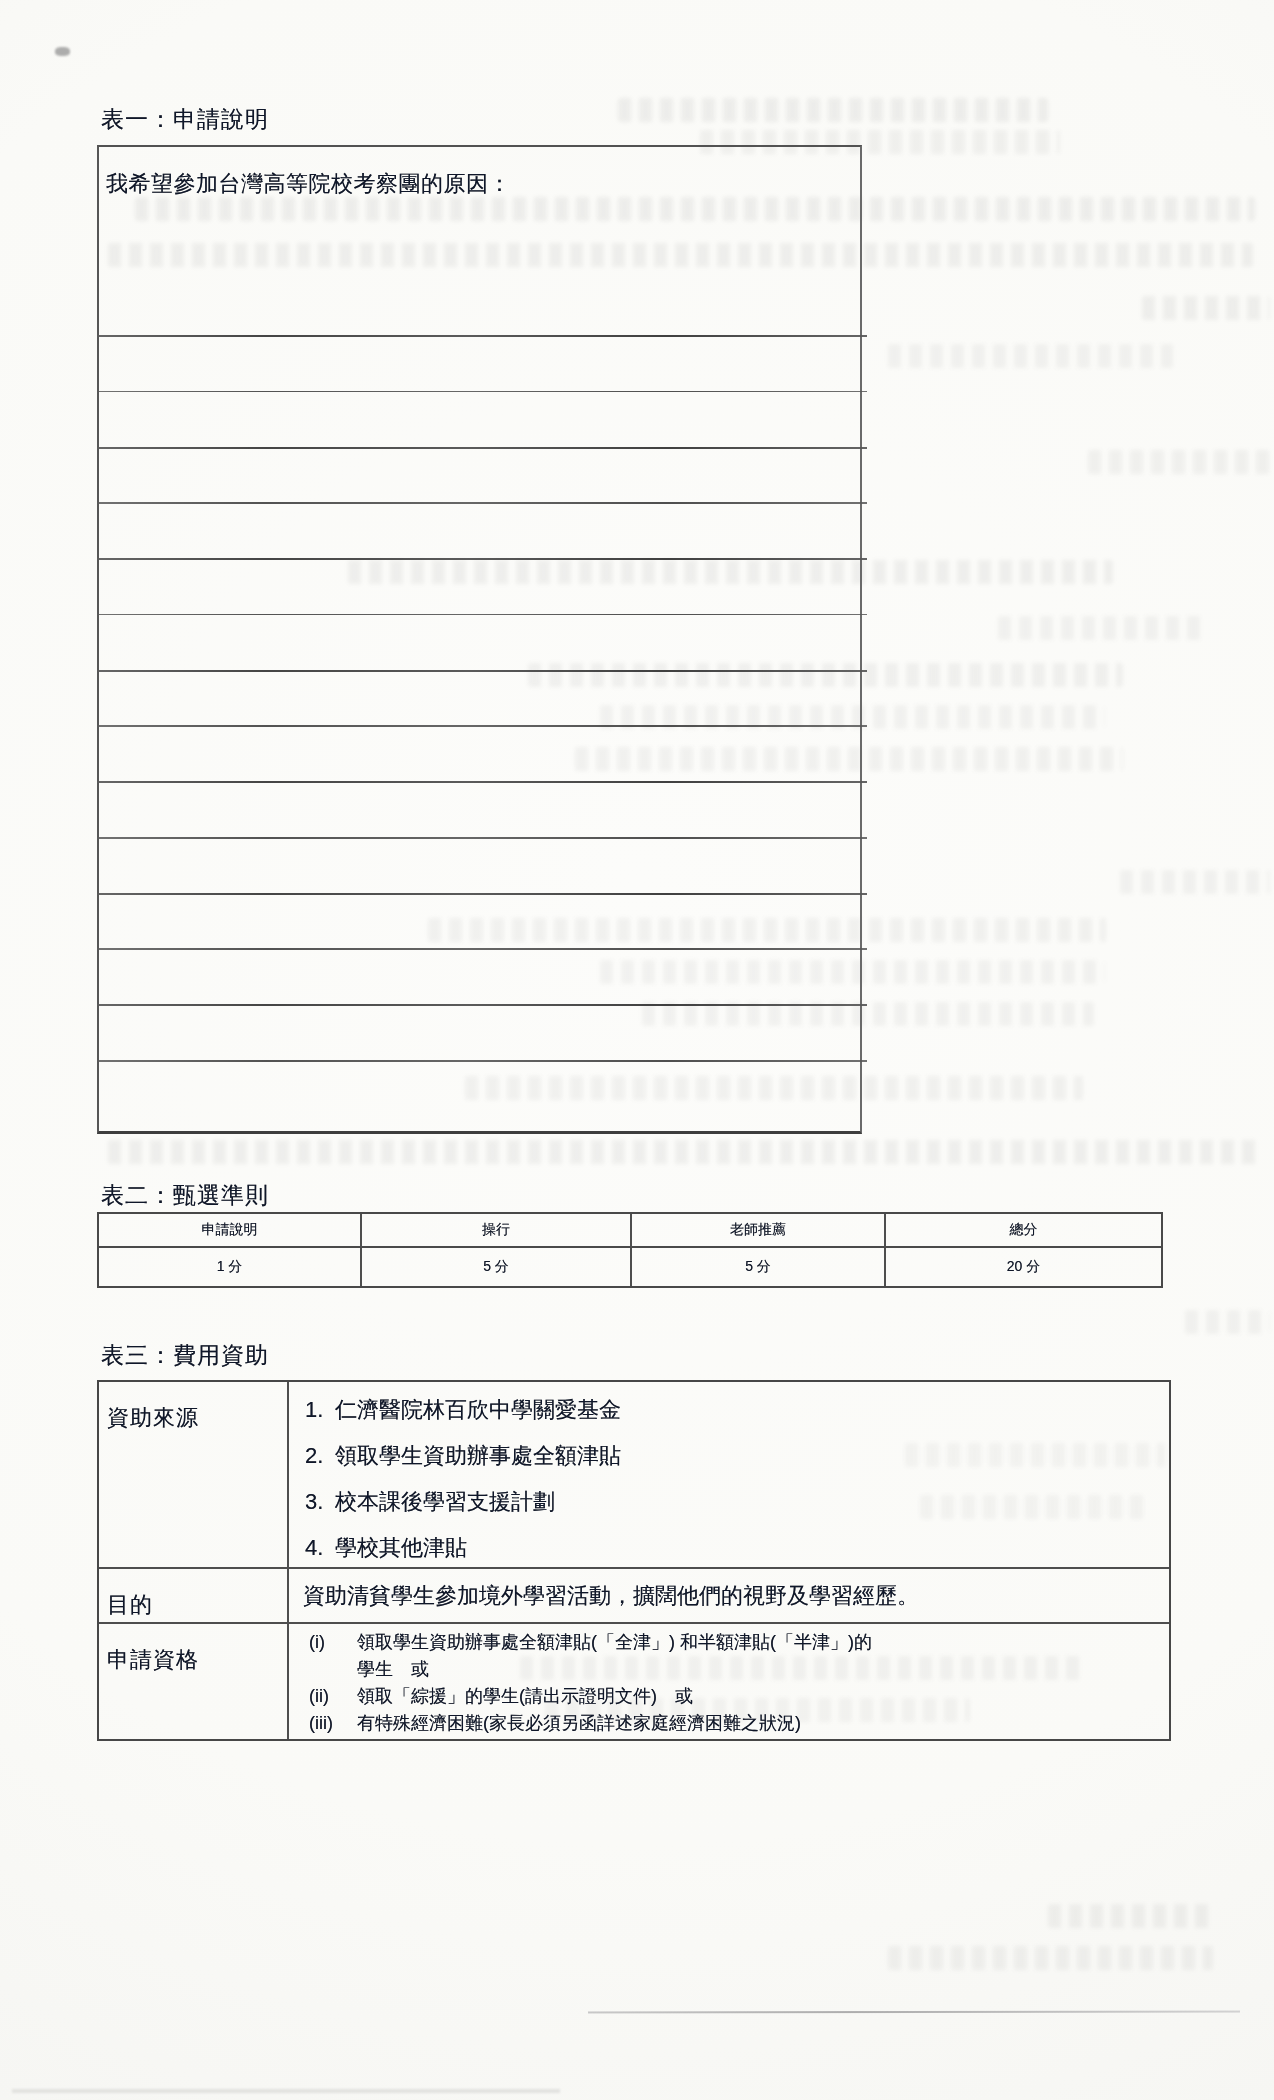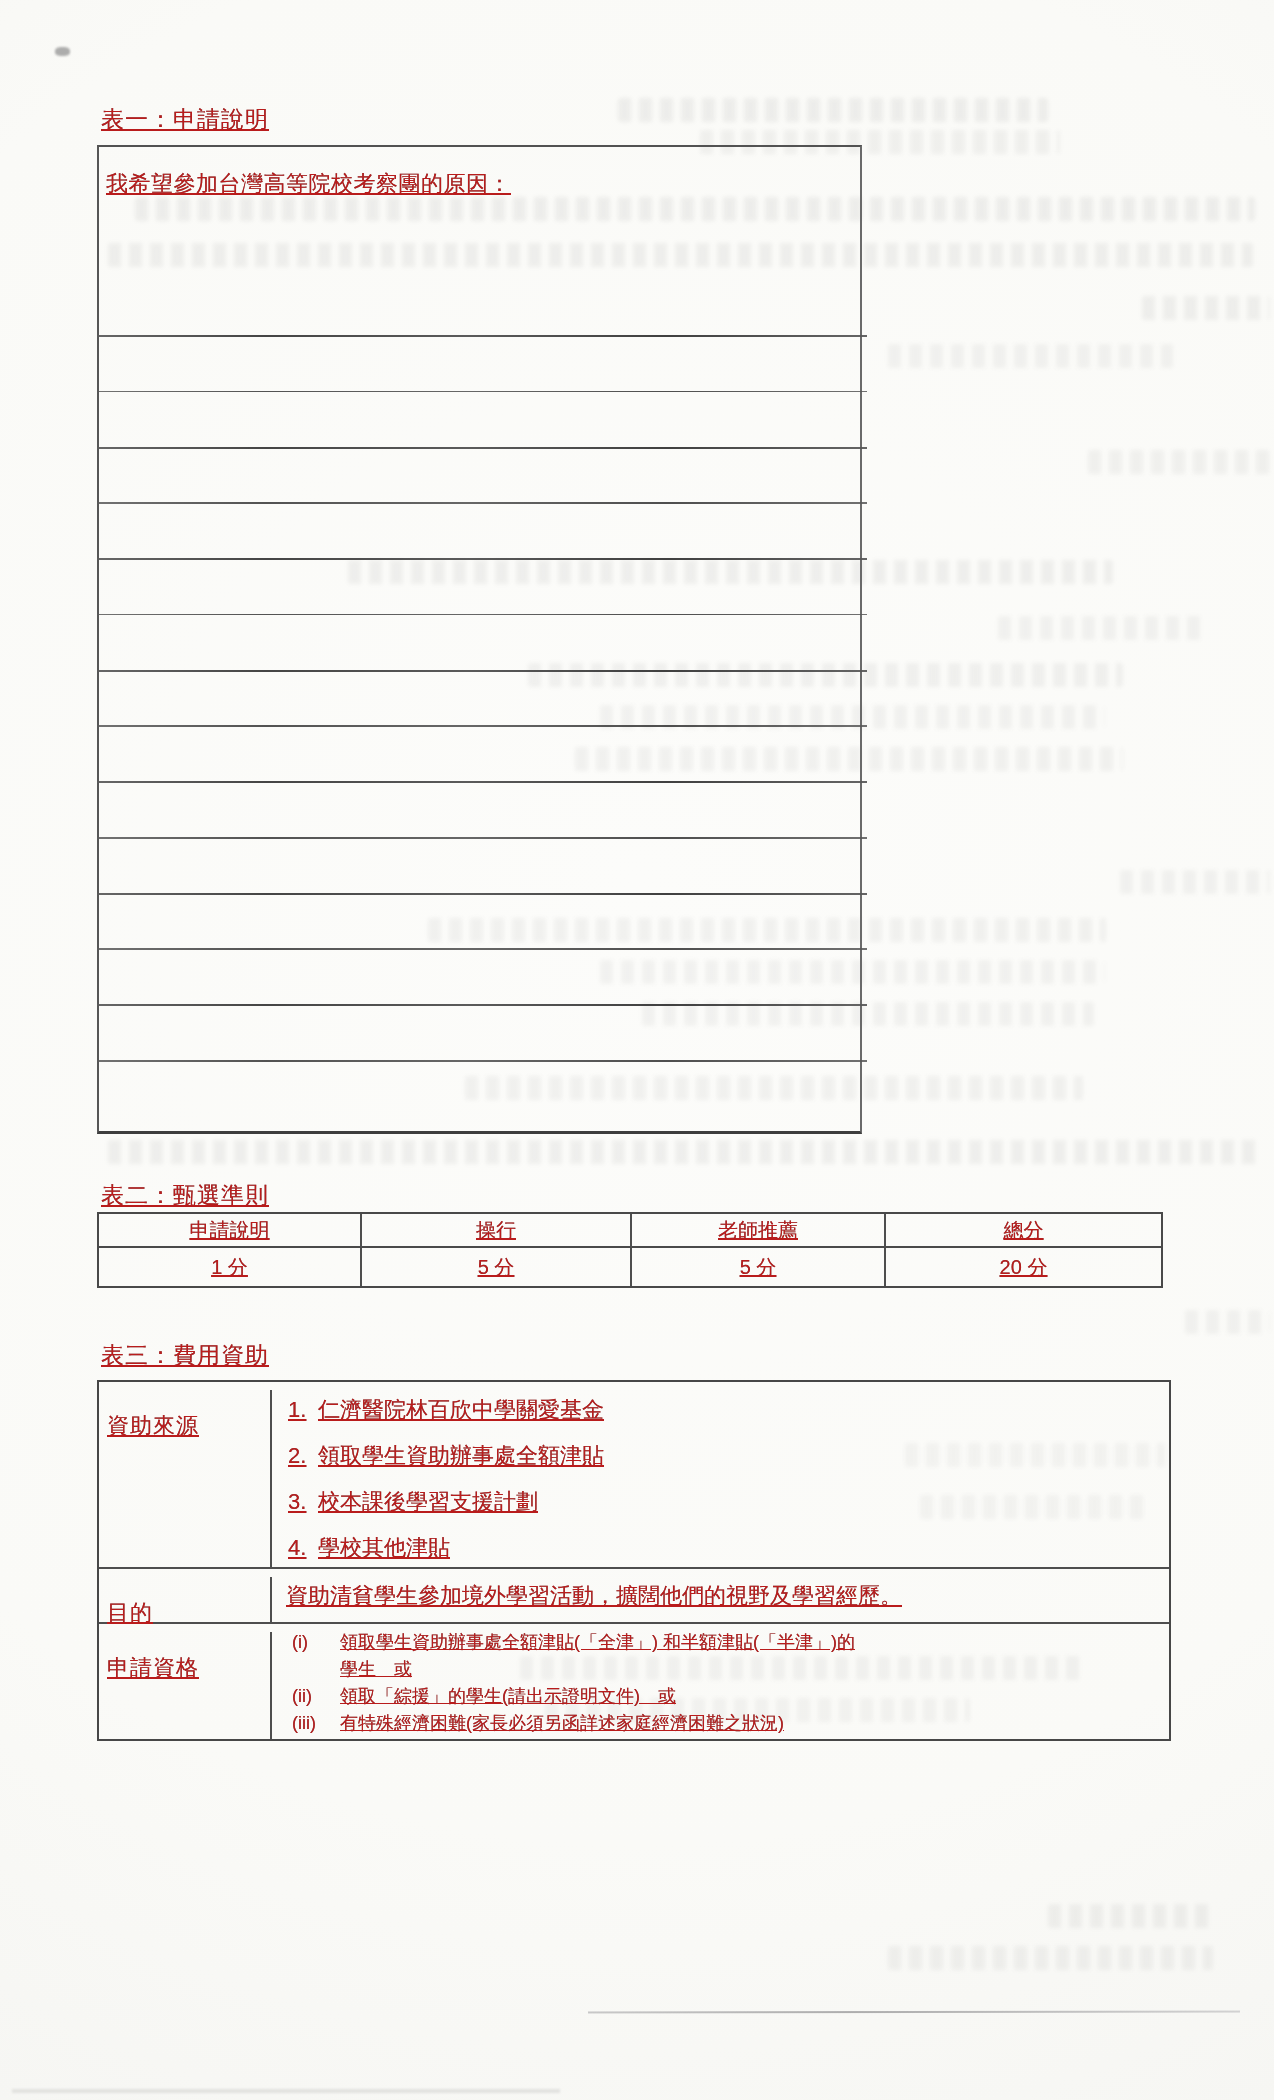--- a/index.html
+++ b/index.html
@@ -3,21 +3,21 @@
 <meta charset="utf-8">
 <style>
   html,body{margin:0;padding:0;}
   body{
     width:1274px;height:2100px;position:relative;overflow:hidden;
     background:radial-gradient(circle at 50% 42%, #fcfcfa 0%, #fafaf7 70%, #f6f6f3 100%);
     font-family:"Liberation Sans","DejaVu Sans",sans-serif;
     color:#3f3f3f;
   }
   .abs{position:absolute;}
-  .ink{color:#b91c1c;text-shadow:0 0 0.6px rgba(70,70,70,.75);text-decoration:underline;}
+  .ink{color:#0f172a;text-shadow:0 0 0.6px rgba(70,70,70,.75);}
   .sec-title{font-size:23px;letter-spacing:1px;}
 
   
   .box1{
     left:97px;top:145px;width:761px;height:984px;
     border-top:2px solid #525252;border-left:2px solid #565656;
     border-right:2px solid #6a6a6a;border-bottom:3px solid #3e3e3e;
   }
   .box1-prompt{left:7px;top:22px;font-size:22px;letter-spacing:0.5px;}
   .rule{
@@ -25,33 +25,33 @@
     background:linear-gradient(90deg,#5a5a5a,#353535 22%,#4d4d4d 48%,#303030 74%,#585858);
     opacity:.92;
   }
   .rule:nth-child(even){height:1.6px;opacity:.85;}
 
   
   .table2{left:97px;top:1212px;width:1062px;border:2px solid #494949;}
   .t2-row{display:flex;}
   .t2-cell{
     box-sizing:content-box;display:flex;align-items:center;justify-content:center;
-    font-size:20px;border-right:2px solid #4e4e4e;height:38px;
+    font-size:14px;border-right:2px solid #4e4e4e;height:38px;
   }
   .t2-cell:last-child{border-right:none;}
   .t2-head .t2-cell{height:32px;border-bottom:2px solid #4a4a4a;}
   .w1{width:261px;} .w2{width:268px;} .w3{width:252px;} .w4{width:275px;}
 
   
   .table3{left:97px;top:1380px;width:1070px;border:2px solid #474747;}
   .t3-row{display:flex;border-bottom:2px solid #4e4e4e;}
   .t3-row:last-child{border-bottom:none;border-radius:11px;}
   .t3-label{
-    width:173px;border-right:2px solid #4e4e4e;flex:none;
-    padding:21px 0 0 8px;font-size:22px;box-sizing:border-box;letter-spacing:1px;margin-top:8px;
+    width:190px;border-right:2px solid #4e4e4e;flex:none;
+    padding:21px 0 0 8px;font-size:22px;box-sizing:border-box;letter-spacing:1px;
   }
   .t3-content{flex:1;box-sizing:border-box;}
   .r1{height:185px;} .r2{height:53px;} .r3{height:115px;}
   .t3-items{padding-top:5px;}
   .t3-item{height:46px;display:flex;align-items:center;padding-left:16px;font-size:22px;}
   .t3-item .num{display:inline-block;width:30px;flex:none;}
   .r2 .t3-content{display:flex;align-items:center;padding-left:14px;font-size:22px;}
   .elig{padding:5px 0 0 20px;font-size:18px;line-height:27px;}
   .elig-marker{display:inline-block;width:48px;}
   .elig-cont{padding-left:48px;}

